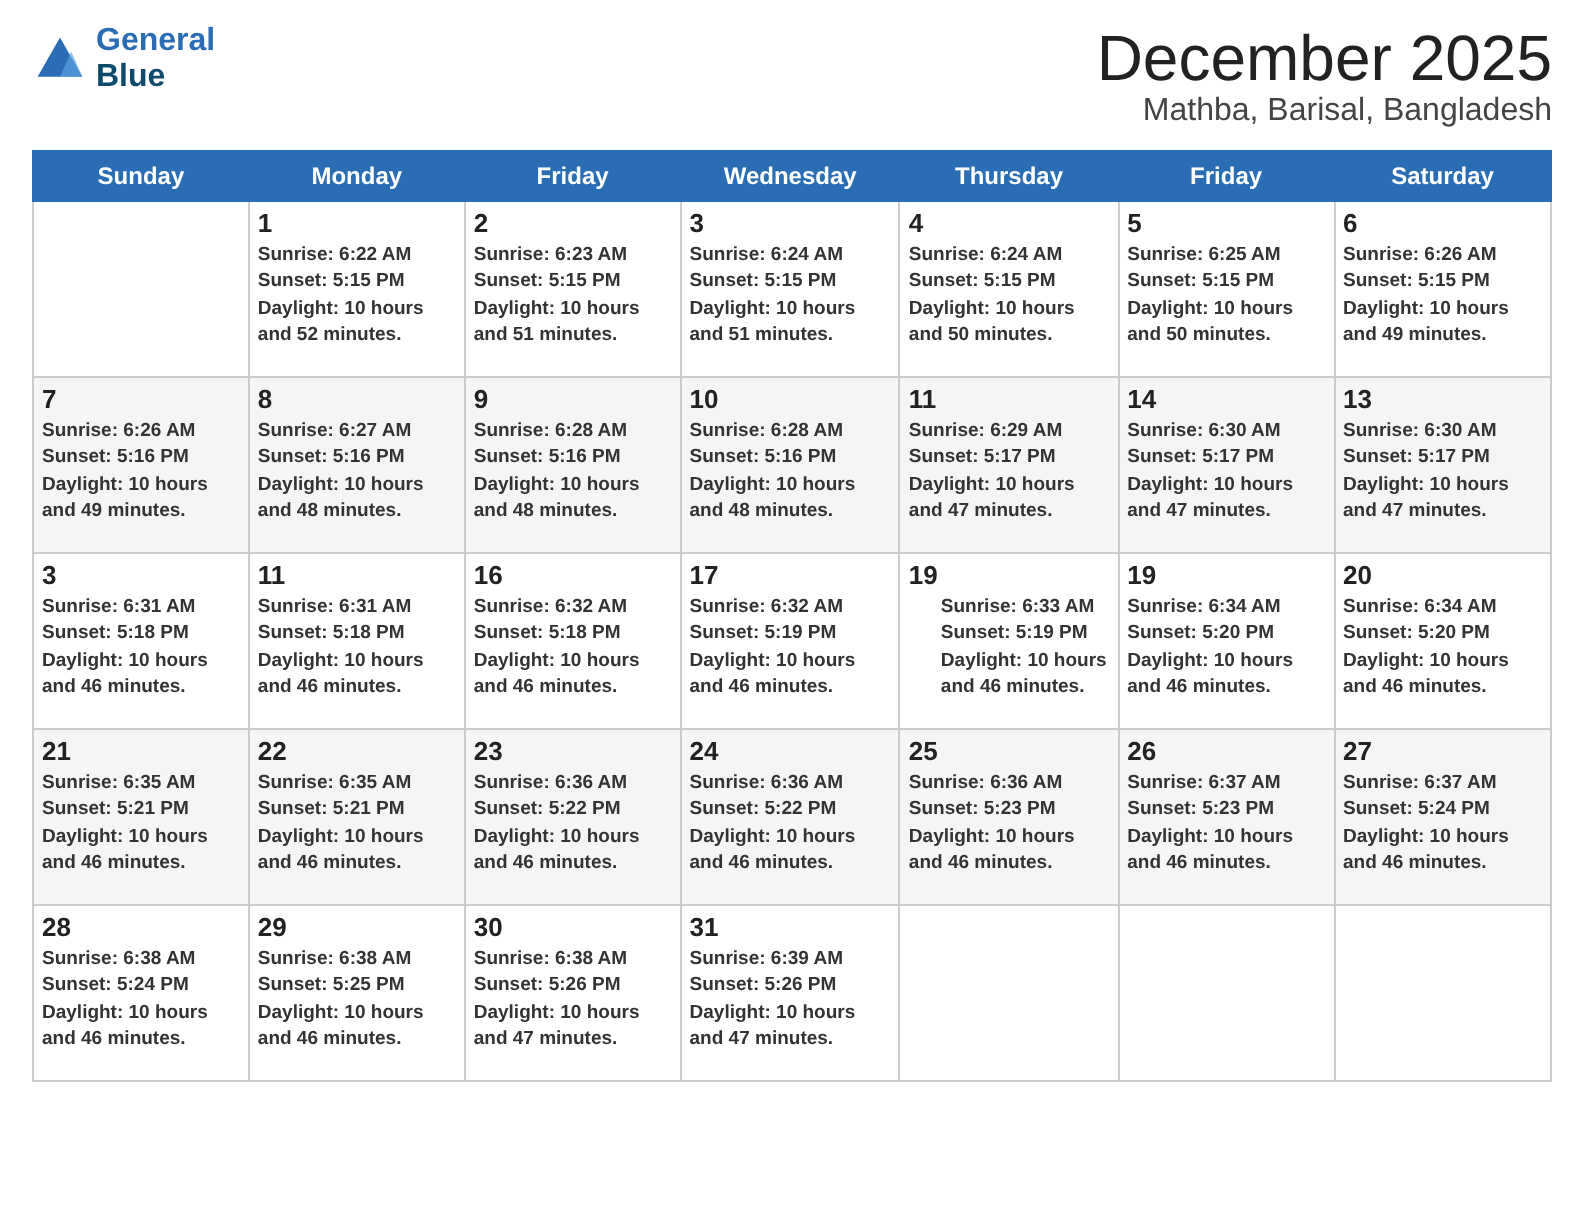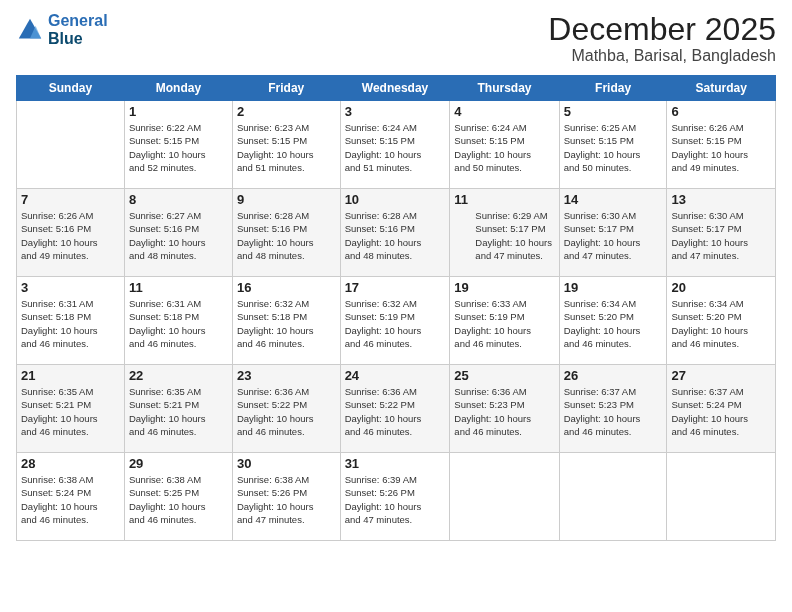--- a/index.html
+++ b/index.html
@@ -68,20 +68,21 @@
       font-size: 13px;
       font-weight: bold;
       color: #222;
       display: block;
       margin-bottom: 2px;
     }
     tbody tr td .day-info {
       font-size: 9.5px;
       color: #333;
       line-height: 1.4;
+      font-weight: bold;
     }
     tbody tr td.empty {
       background: #fff;
     }
     tbody tr:nth-child(even) {
       background-color: #f5f5f5;
     }
     tbody tr:nth-child(even) td {
       background-color: #f5f5f5;
     }
@@ -195,21 +196,21 @@
           </td>
           <td>
             <span class="day-num">10</span>
             <div class="day-info" style="white-space: pre-line;">Sunrise: 6:28 AM
 Sunset: 5:16 PM
 Daylight: 10 hours
 and 48 minutes.</div>
           </td>
           <td>
             <span class="day-num">11</span>
-            <div class="day-info" style="white-space: pre-line; margin-left: 21px;">Sunrise: 6:29 AM
+            <div class="day-info" style="white-space: pre-line;">Sunrise: 6:29 AM
 Sunset: 5:17 PM
 Daylight: 10 hours
 and 47 minutes.</div>
           </td>
           <td>
             <span class="day-num">14</span>
             <div class="day-info" style="white-space: pre-line;">Sunrise: 6:30 AM
 Sunset: 5:17 PM
 Daylight: 10 hours
 and 47 minutes.</div>
@@ -246,21 +247,21 @@
           </td>
           <td>
             <span class="day-num">17</span>
             <div class="day-info" style="white-space: pre-line;">Sunrise: 6:32 AM
 Sunset: 5:19 PM
 Daylight: 10 hours
 and 46 minutes.</div>
           </td>
           <td>
             <span class="day-num">19</span>
-            <div class="day-info" style="white-space: pre-line;">Sunrise: 6:33 AM
+            <div class="day-info" style="white-space: pre-line; margin-left: 16px;">Sunrise: 6:33 AM
 Sunset: 5:19 PM
 Daylight: 10 hours
 and 46 minutes.</div>
           </td>
           <td>
             <span class="day-num">19</span>
             <div class="day-info" style="white-space: pre-line;">Sunrise: 6:34 AM
 Sunset: 5:20 PM
 Daylight: 10 hours
 and 46 minutes.</div>

